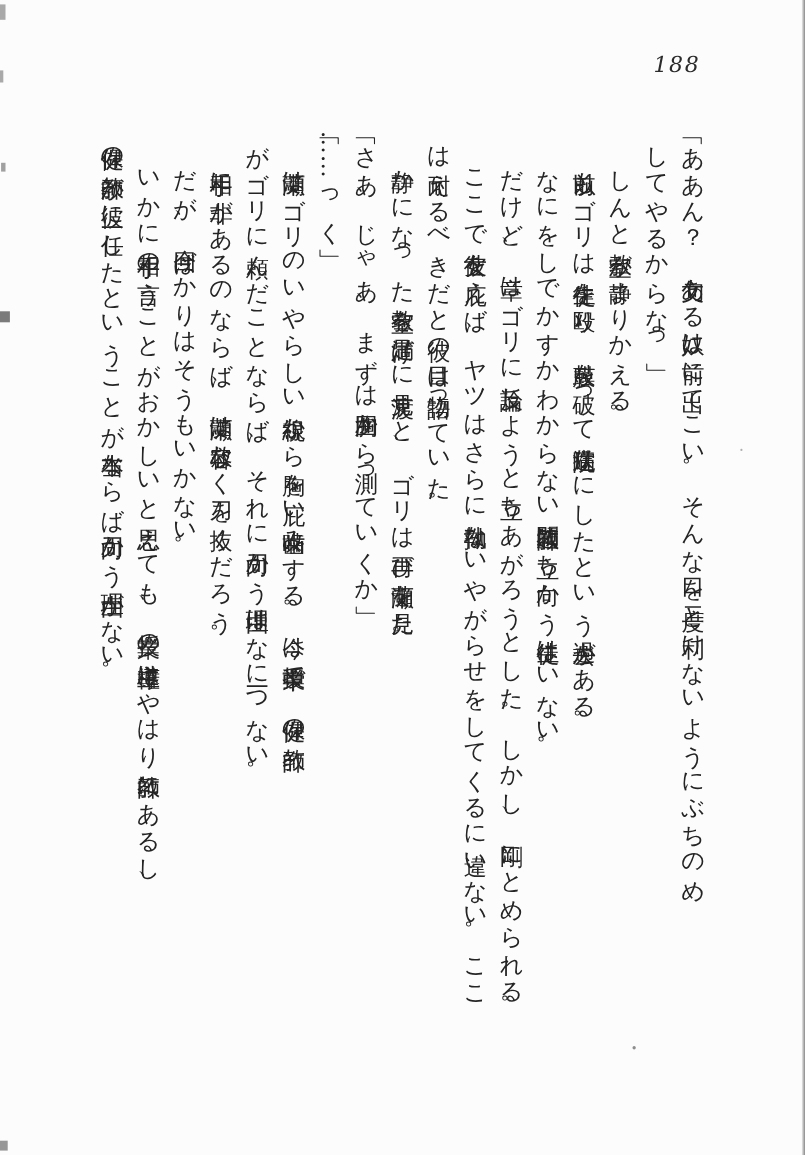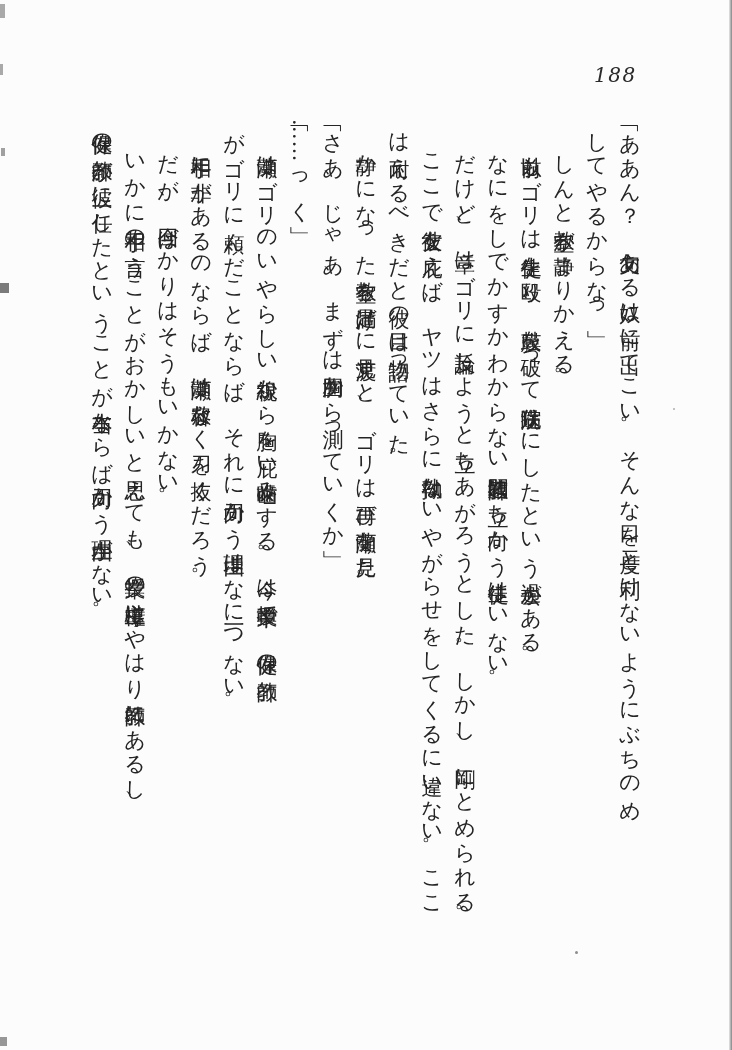--- a/index.html
+++ b/index.html
@@ -10,21 +10,21 @@
   .page {
     position: relative;
     width: 732px;
     height: 1050px;
     background: #fcfcfc;
     overflow: hidden;
     font-family: "DejaVu Serif", "Liberation Serif", serif;
   }
   .page-number {
     position: absolute;
-    top: 63px;
+    top: 46px;
     left: 594px;
     font-size: 20px;
     font-style: italic;
     letter-spacing: 1.5px;
     color: #2b2b2b;
   }
   .text-block {
     position: absolute;
     top: 118px;
     right: 86px;

